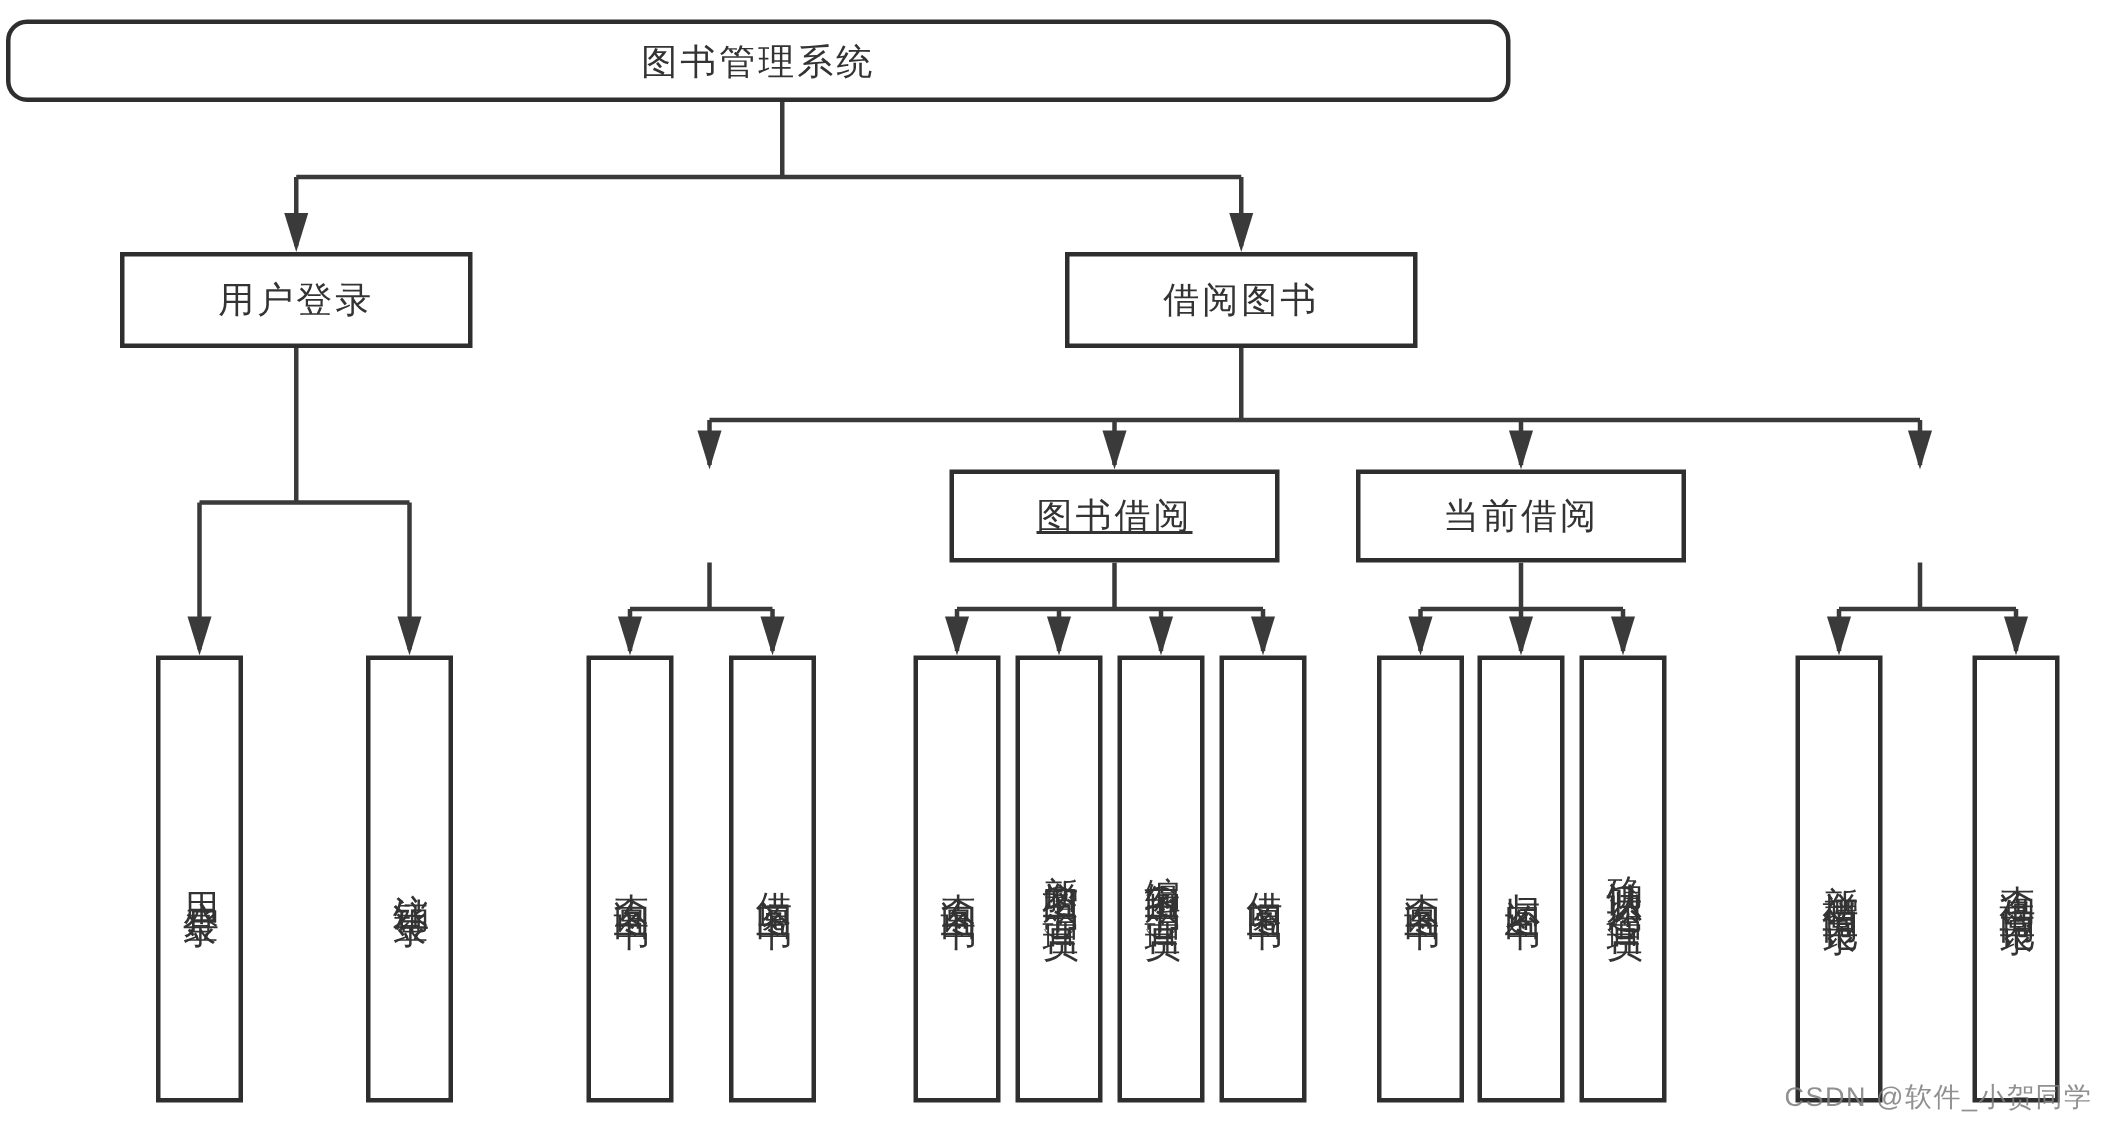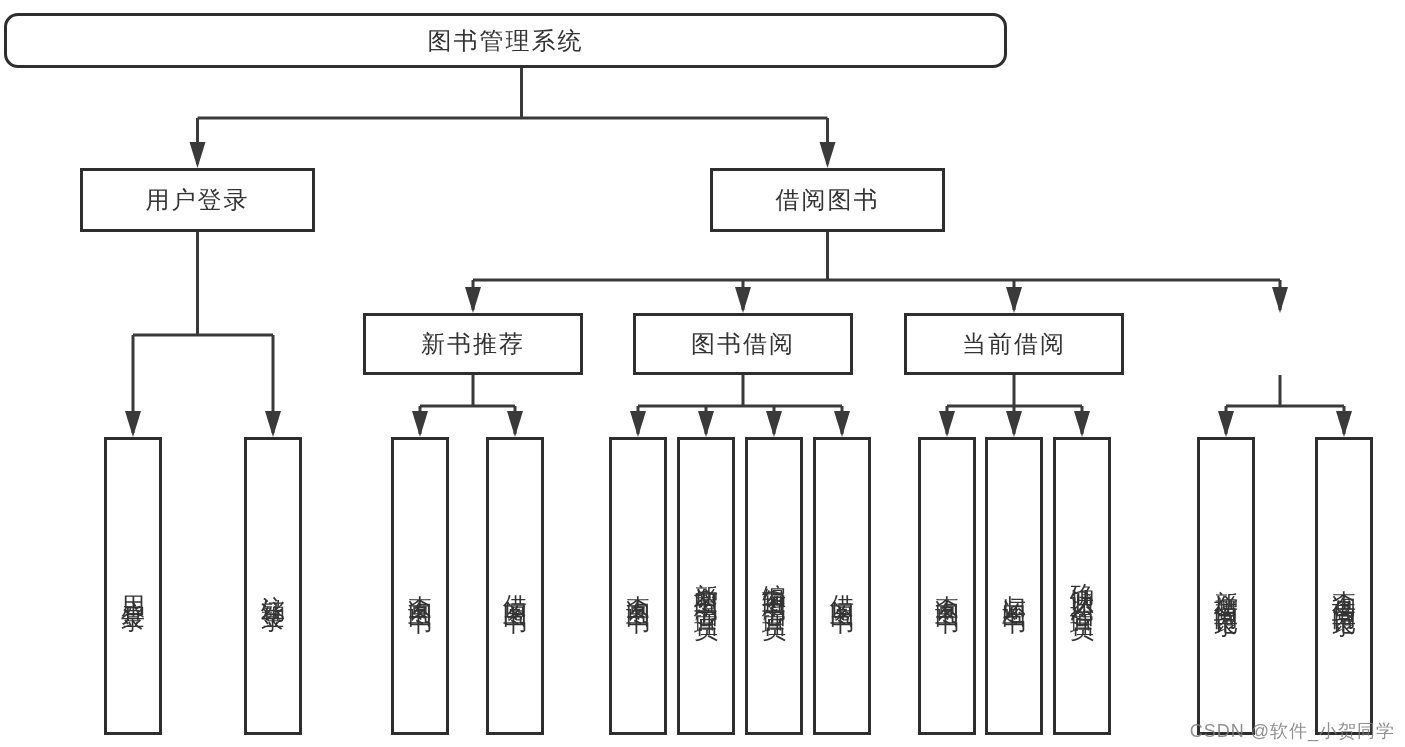--- a/index.html
+++ b/index.html
@@ -74,24 +74,21 @@
     <span class="hlabel">图书管理系统</span>
   </div>
 
   <div class="node lvl2" style="left:80px;">
     <span class="hlabel">用户登录</span>
   </div>
   <div class="node lvl2" style="left:710px;">
     <span class="hlabel">借阅图书</span>
   </div>
 
-  <div class="node lvl3" style="left:363px;">
-    <span class="hlabel">新书推荐</span>
-  </div>
-  <div class="node lvl3" style="left:633px;">
+  <div class="node lvl3" style="left:633px;text-decoration:underline;">
     <span class="hlabel">图书借阅</span>
   </div>
   <div class="node lvl3" style="left:904px;">
     <span class="hlabel">当前借阅</span>
   </div>
 
   <div class="node leaf" style="left:104px;">
     <span class="vtext">用户登录</span>
   </div>
   <div class="node leaf" style="left:244px;">

